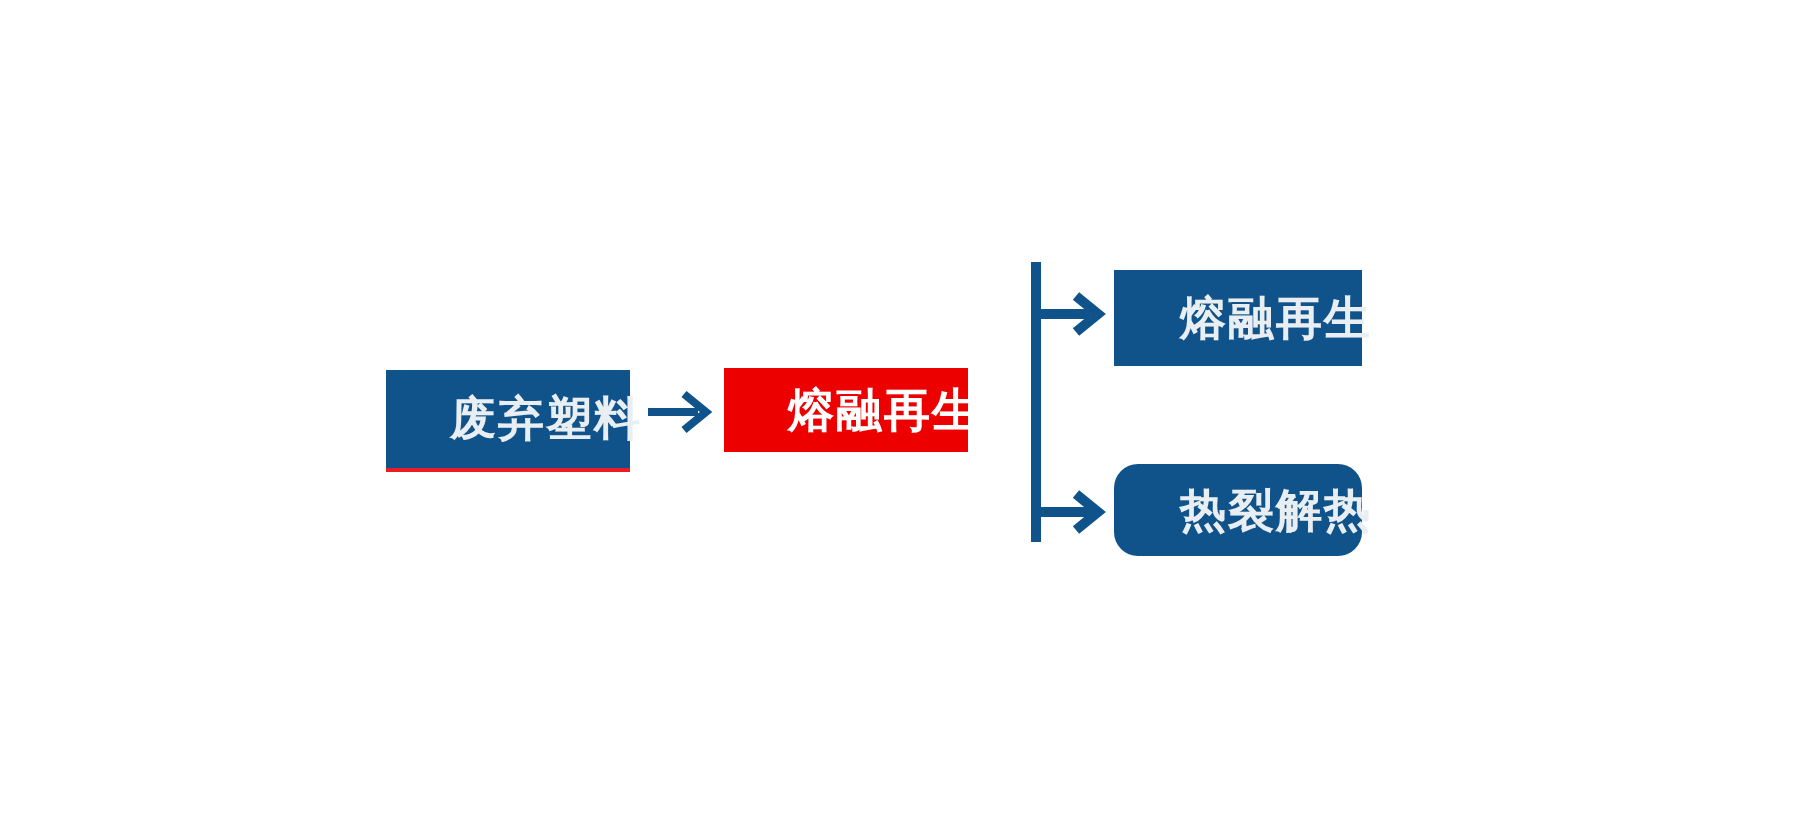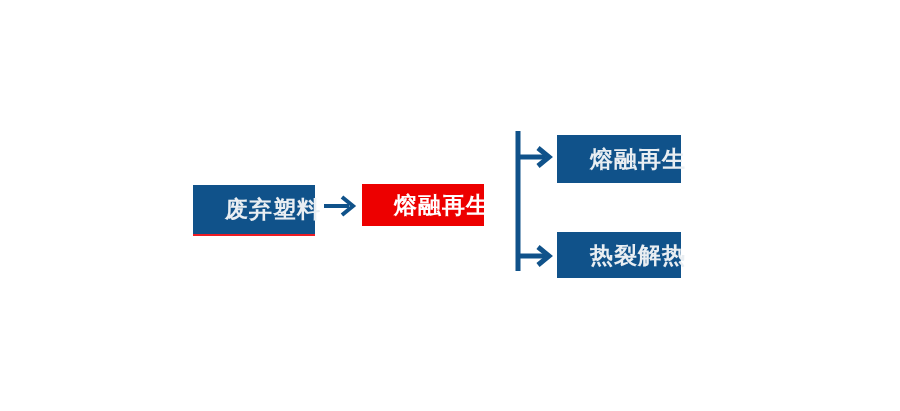--- a/index.html
+++ b/index.html
@@ -75,20 +75,21 @@
     width: 124px;
     height: 48px;
     background: #10528a;
   }
   #node-pyrolysis {
     left: 557px;
     top: 232px;
     width: 124px;
     height: 46px;
     background: #10528a;
+    border-radius: 12px;
   }
   #node-melt-regeneration .node-label,
   #node-pyrolysis .node-label {
     color: #e9eef2;
     font-size: 23px;
     font-weight: 700;
   }
 
   
   .connector {

